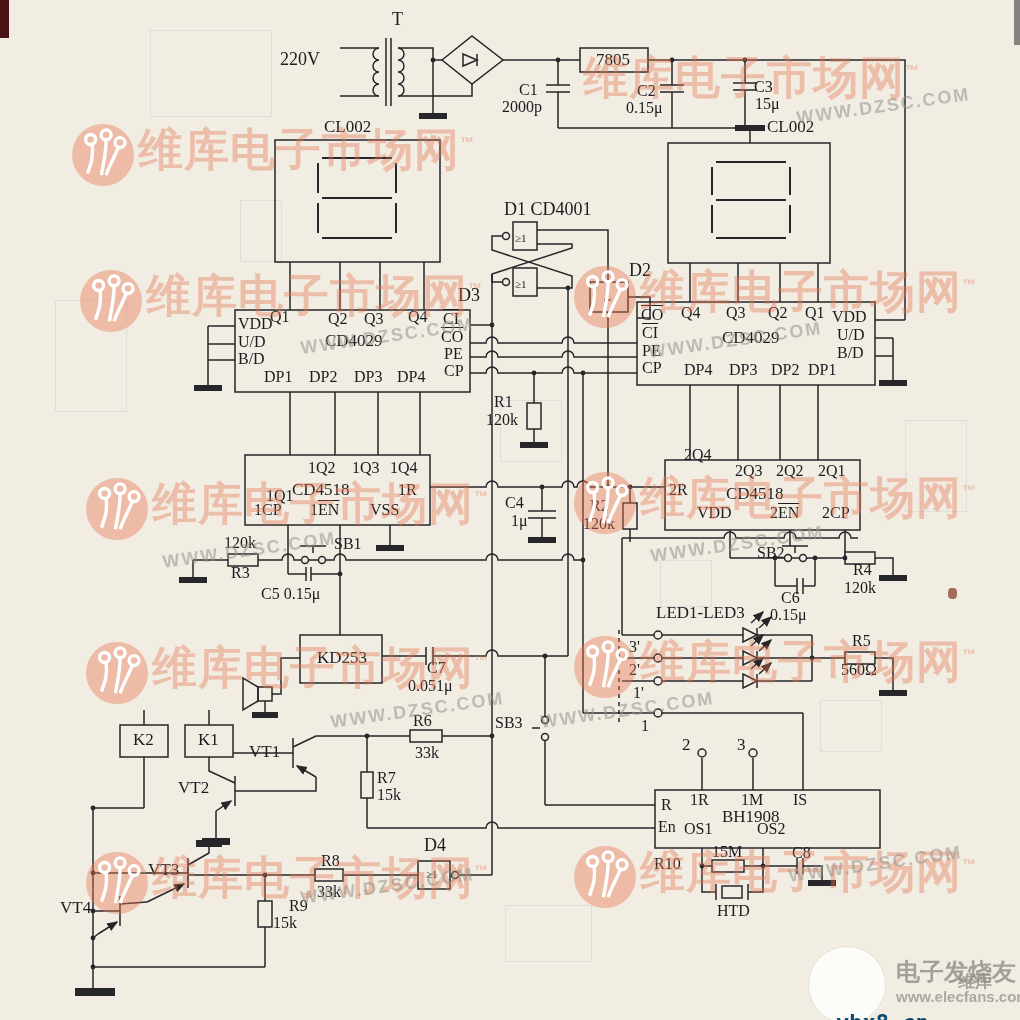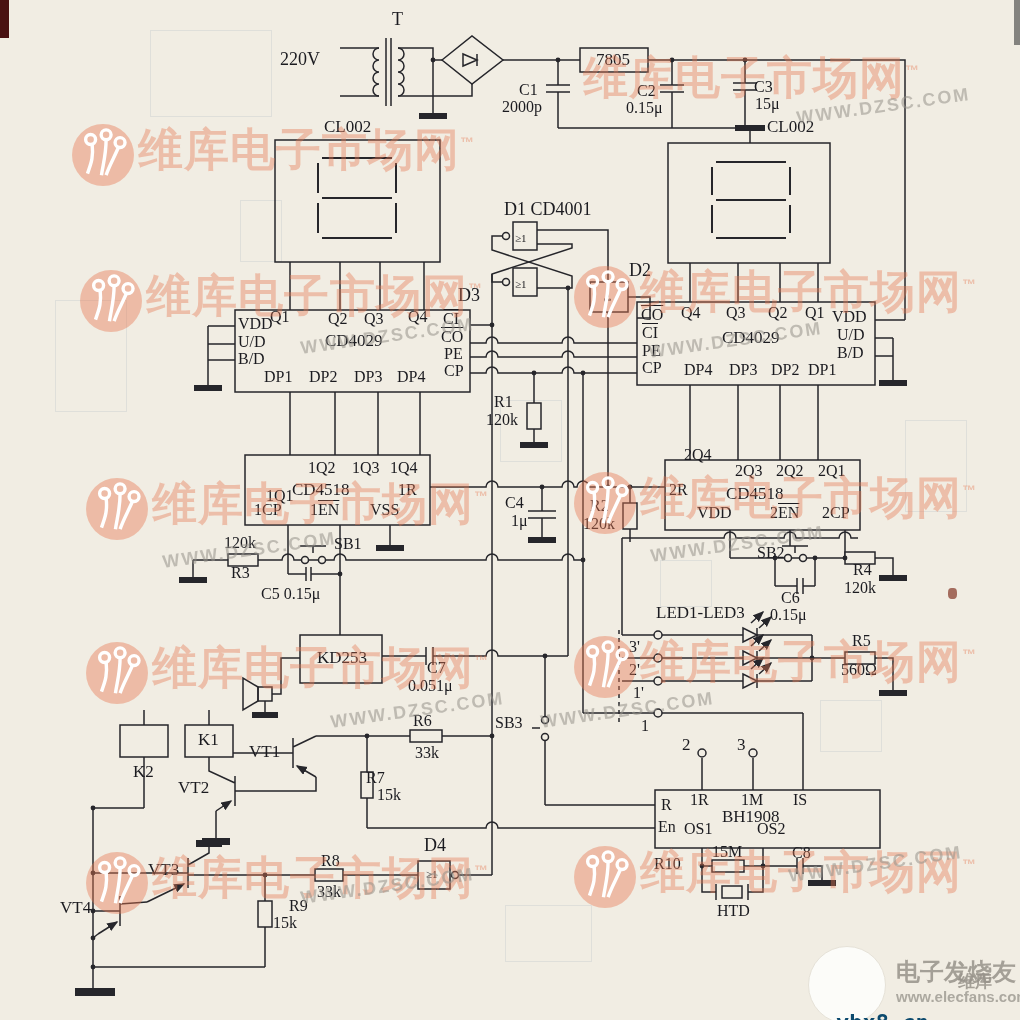--- a/index.html
+++ b/index.html
@@ -413,29 +413,29 @@
   <span class="lb" style="left:629px;top:639px">3'</span>
   <span class="lb" style="left:629px;top:662px">2'</span>
   <span class="lb" style="left:633px;top:685px">1'</span>
   <span class="lb" style="left:641px;top:718px">1</span>
   <span class="lb" style="left:852px;top:633px">R5</span>
   <span class="lb" style="left:841px;top:662px">560Ω</span>
   <span class="lb s17" style="left:317px;top:649px">KD253</span>
   <span class="lb" style="left:427px;top:660px">C7</span>
   <span class="lb" style="left:408px;top:678px">0.051μ</span>
   <span class="lb" style="left:495px;top:715px">SB3</span>
-  <span class="lb s17" style="left:133px;top:763px">K2</span>
+  <span class="lb s17" style="left:133px;top:731px">K2</span>
   <span class="lb s17" style="left:198px;top:731px">K1</span>
   <span class="lb s17" style="left:249px;top:743px">VT1</span>
   <span class="lb s17" style="left:178px;top:779px">VT2</span>
   <span class="lb s17" style="left:148px;top:861px">VT3</span>
   <span class="lb s17" style="left:60px;top:899px">VT4</span>
   <span class="lb" style="left:413px;top:713px">R6</span>
   <span class="lb" style="left:415px;top:745px">33k</span>
-  <span class="lb" style="left:366px;top:770px">R7</span>
+  <span class="lb" style="left:377px;top:770px">R7</span>
   <span class="lb" style="left:377px;top:787px">15k</span>
   <span class="lb" style="left:321px;top:853px">R8</span>
   <span class="lb" style="left:317px;top:884px">33k</span>
   <span class="lb" style="left:289px;top:898px">R9</span>
   <span class="lb" style="left:273px;top:915px">15k</span>
   <span class="lb s18" style="left:424px;top:836px">D4</span>
   <span class="lb s11" style="left:426px;top:869px">≥1</span>
 
   <span class="lb s17" style="left:682px;top:736px">2</span>
   <span class="lb s17" style="left:737px;top:736px">3</span>

